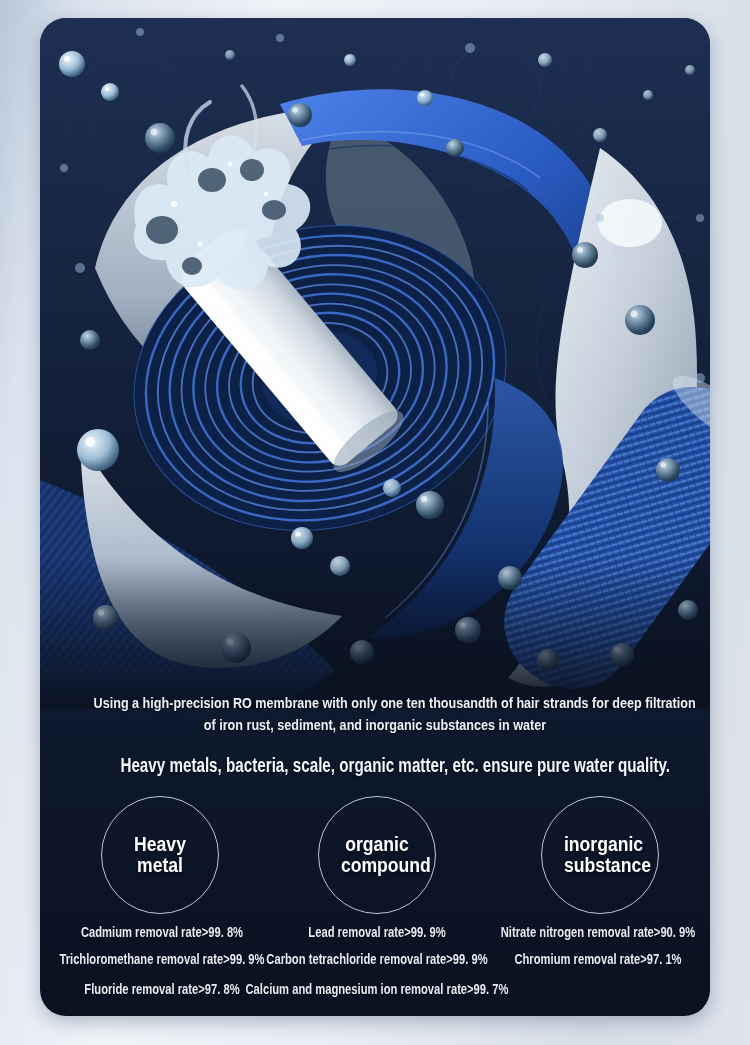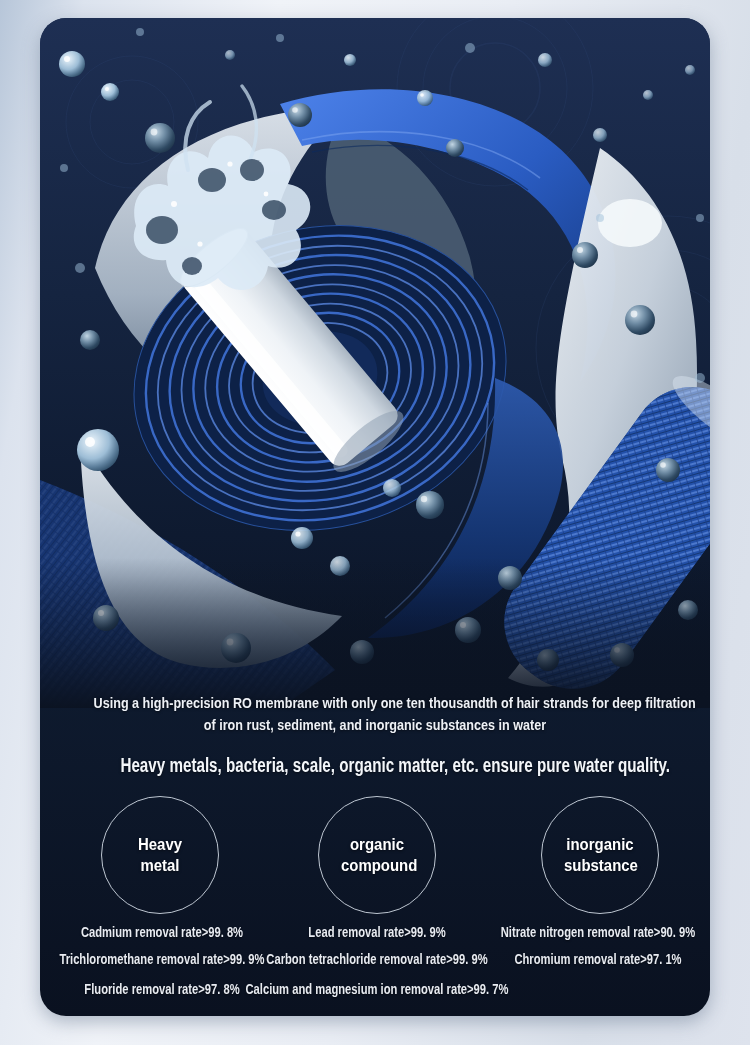--- a/index.html
+++ b/index.html
@@ -22,21 +22,21 @@
          text-shadow:0 1px 3px rgba(0,0,0,.55); }
   .desc { top:674px; font-size:15px; font-weight:700; line-height:22px; }
   .desc .line { display:block; white-space:nowrap; transform:scaleX(.84); transform-origin:50% 50%; }
   .sub  { top:736px; font-size:20px; font-weight:700; color:#f3f6fa; }
   .sub .line { display:block; white-space:nowrap; transform:scaleX(.76); transform-origin:50% 50%; }
 
   .circle {
     position:absolute; top:778px; width:118px; height:118px; border-radius:50%;
     border:1.5px solid rgba(228,237,246,.82);
     display:flex; align-items:center; justify-content:center; text-align:center;
-    color:#ffffff; font-size:17px; font-weight:700; line-height:21px;
+    color:#ffffff; font-size:20px; font-weight:700; line-height:21px;
     text-shadow:0 1px 3px rgba(0,0,0,.55);
   }
   .circle span { width:82px; display:inline-block; transform:scaleX(.88); }
   .c1 { left:61px; } .c2 { left:278px;align-items:center; } .c3 { left:501px; }
 
   .rate {
     position:absolute; transform:translateX(-50%) scaleX(.8); transform-origin:50% 50%;
     white-space:nowrap; color:#e8ebf1; font-size:14px; font-weight:700;
     text-shadow:0 1px 2px rgba(0,0,0,.5);
   }

